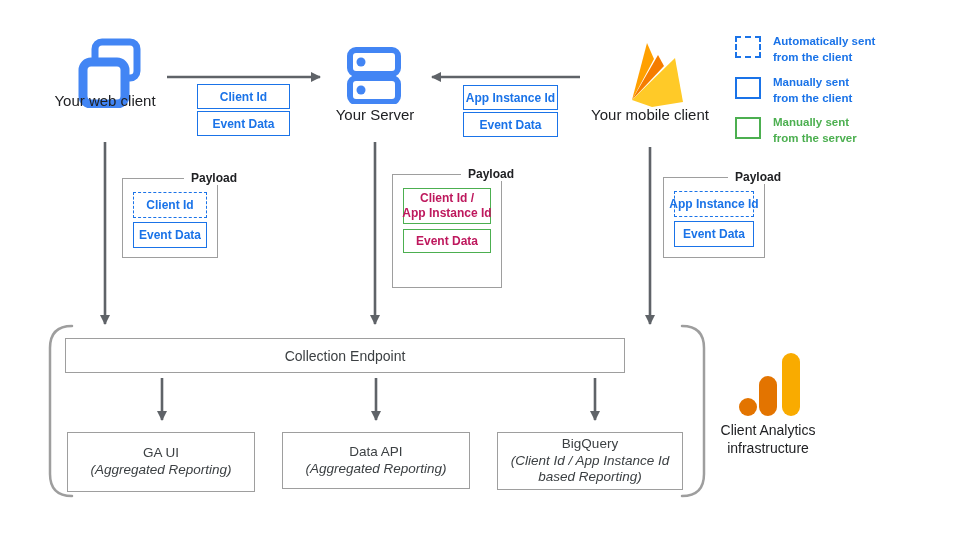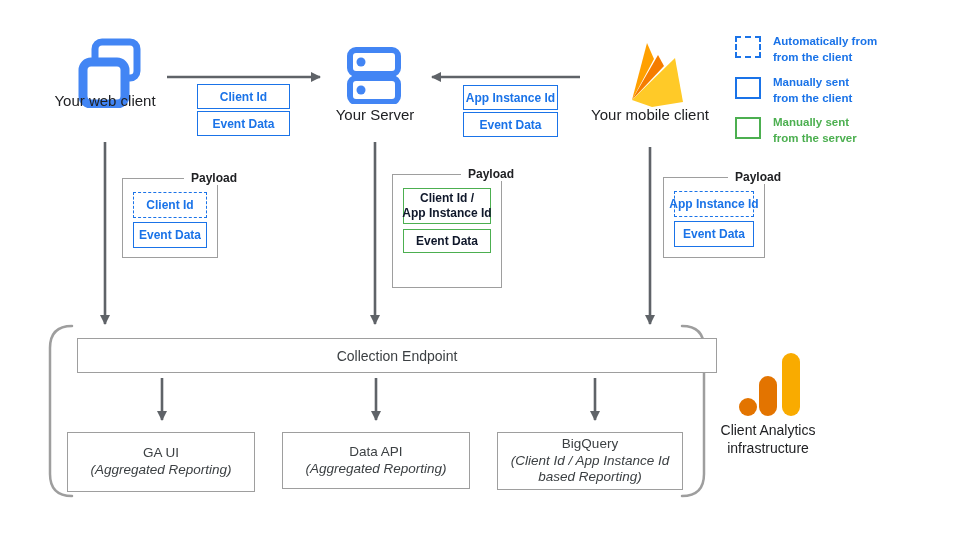--- a/index.html
+++ b/index.html
@@ -32,21 +32,21 @@
   }
   .payload-items { position:absolute; left:10px; right:10px; top:13px; display:flex; flex-direction:column; gap:4px; }
   .payload-items.wide-gap { gap:5px; }
   .pi {
     box-sizing:border-box; background:#fff; text-align:center;
     display:flex; flex-direction:column; align-items:center; justify-content:center;
     font-size:12px; font-weight:600; height:26px; line-height:1.25; white-space:nowrap;
   }
   .pi.dashed-blue { border:1.5px dashed #1A73E8; color:#1A73E8; }
   .pi.solid-blue  { border:1.5px solid  #1A73E8; color:#1A73E8; }
-  .pi.solid-green { border:1.5px solid  #4CAF50; color:#0f172a; height:24px; }
+  .pi.solid-green { border:1.5px solid  #4CAF50; color:#be185d; height:24px; }
   .pi.tall { height:36px; }
 
   
   .legend { position:absolute; left:735px; top:34px; display:flex; flex-direction:column; gap:9px; }
   .lrow { display:flex; gap:12px; align-items:flex-start; }
   .lswatch { box-sizing:border-box; flex:none; width:26px; height:22px; background:#fff; margin-top:2px; }
   .lswatch.dashed-blue { border:2px dashed #1A73E8; }
   .lswatch.solid-blue  { border:2px solid  #1A73E8; }
   .lswatch.solid-green { border:2px solid  #4CAF50; }
   .ltext { font-size:11.5px; font-weight:600; line-height:1.38; white-space:nowrap; }
@@ -148,41 +148,41 @@
     <div class="payload-items">
       <div class="pi dashed-blue">App Instance Id</div>
       <div class="pi solid-blue">Event Data</div>
     </div>
   </div>
 
   <div class="legend">
     <div class="lrow">
       <span class="lswatch dashed-blue"></span>
       <div class="ltext blue">
-        <div>Automatically from</div>
+        <div>Automatically sent</div>
         <div>from the client</div>
       </div>
     </div>
     <div class="lrow">
       <span class="lswatch solid-blue"></span>
       <div class="ltext blue">
         <div>Manually sent</div>
         <div>from the client</div>
       </div>
     </div>
     <div class="lrow">
       <span class="lswatch solid-green"></span>
       <div class="ltext green">
         <div>Manually sent</div>
         <div>from the server</div>
       </div>
     </div>
   </div>
 
-  <div class="gray-box" style="left:77px;top:338px;width:640px;height:35px">
+  <div class="gray-box" style="left:65px;top:338px;width:560px;height:35px">
     <span class="endpoint-label">Collection Endpoint</span>
   </div>
 
   <div class="gray-box" style="left:67px;top:432px;width:188px;height:60px">
     <div class="out-title">GA UI</div>
     <div class="out-sub">(Aggregated Reporting)</div>
   </div>
   <div class="gray-box" style="left:282px;top:432px;width:188px;height:57px">
     <div class="out-title">Data API</div>
     <div class="out-sub">(Aggregated Reporting)</div>

